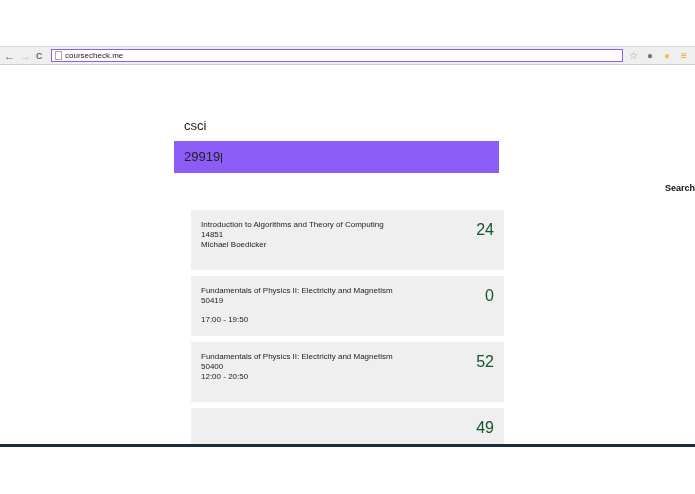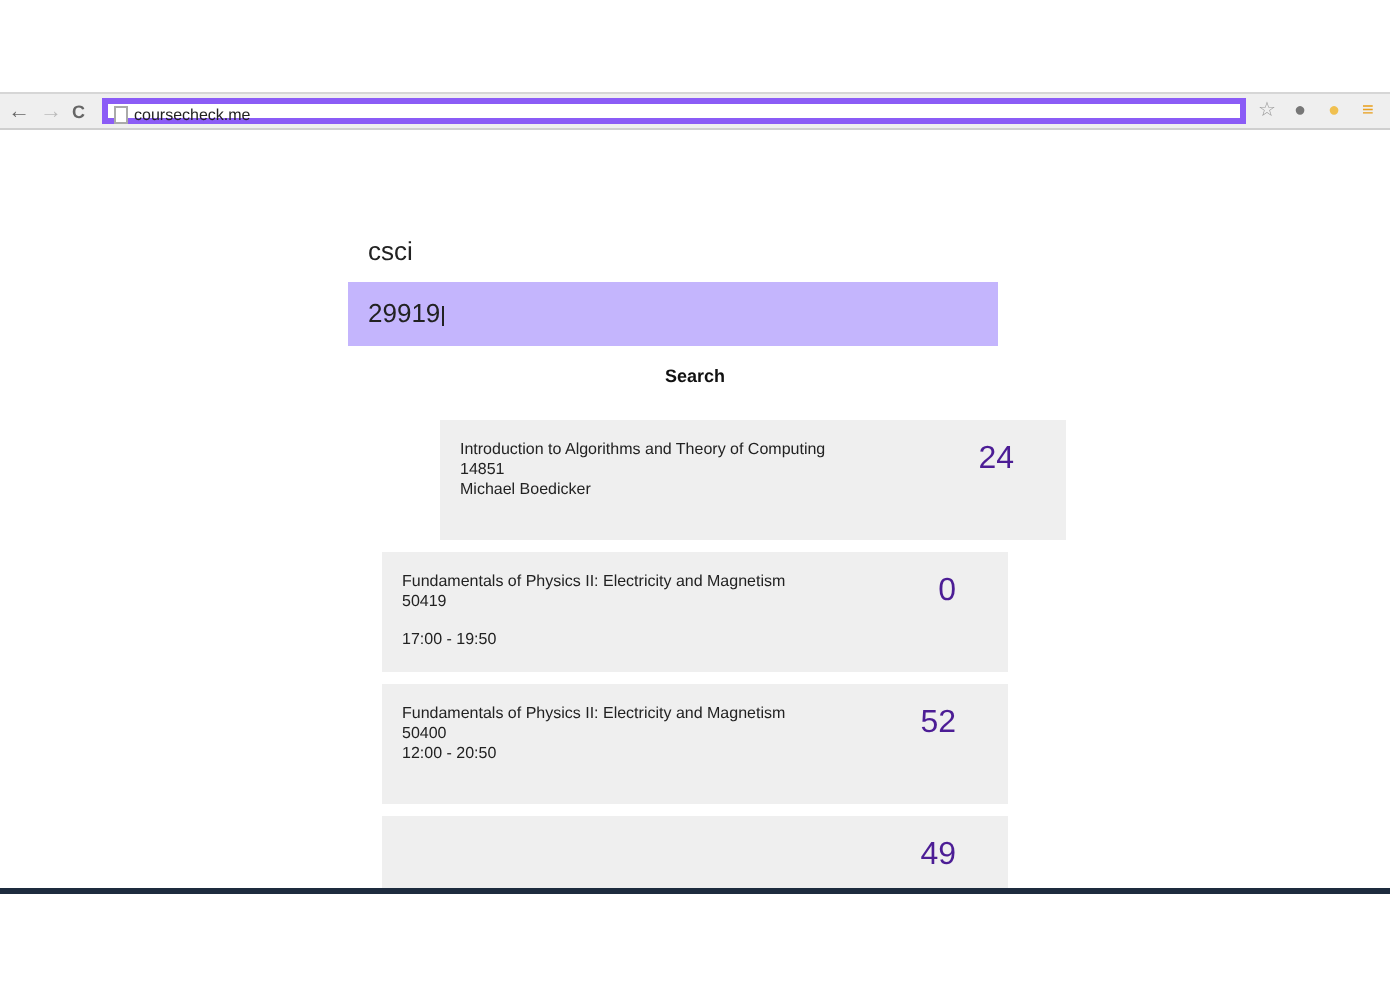--- a/index.html
+++ b/index.html
@@ -1,33 +1,33 @@
 <!DOCTYPE html>
 <html><head>
 <meta charset="utf-8">
 <style>
   html, body { margin:0; padding:0; }
   body { width:695px; height:494px; background:#ffffff; position:relative; overflow:hidden; font-family:"Liberation Sans", sans-serif; }
   .browser { position:absolute; left:0; top:46px; width:695px; height:400px; background:#fff; overflow:hidden; }
   .toolbar { position:absolute; left:0; top:0; width:695px; height:19px; background:#efefef; border-top:1px solid #d6d6d6; border-bottom:1px solid #cfcfcf; box-sizing:border-box; }
   .nav-btn { position:absolute; top:2px; font-size:11px; color:#666; line-height:14px; }
-  .omnibox { position:absolute; left:51px; top:2px; width:572px; height:13px; background:#fff; border:3px solid #8b5cf6; box-sizing:border-box; }
+  .omnibox { position:absolute; left:51px; top:2px; width:572px; height:13px; background:#fff; border:1px solid #8b5cf6; box-sizing:border-box; }
   .omnibox .page-icon { position:absolute; left:3px; top:1px; width:7px; height:9px; border:1px solid #aaa; box-sizing:border-box; background:#fff; }
   .omnibox .url { position:absolute; left:13px; top:0px; font-size:8px; line-height:11px; color:#222; }
   .tb-icon { position:absolute; top:3px; font-size:10px; line-height:12px; }
   .page { position:absolute; left:0; top:19px; width:695px; height:381px; background:#fff; }
   .title { position:absolute; left:0; top:11px; width:695px; text-align:center; font-size:18px; font-weight:bold; color:#111;margin-top:44px; }
   .field { position:absolute; left:174px; width:325px; height:32px; box-sizing:border-box; padding-left:10px; font-size:13px; line-height:32px; color:#222; }
   .field.dept { top:45px; background:#fff; }
-  .field.num { top:76px; background:#c4b5fd; }
+  .field.num { top:76px; background:#8b5cf6; }
   .caret { display:inline-block; width:1px; height:10px; background:#222; vertical-align:middle; margin-left:1px; }
-  .search-btn { position:absolute; left:0; top:118px; width:695px; text-align:center; font-size:9px; font-weight:bold; color:#111; }
+  .search-btn { position:absolute; left:0; top:118px; width:695px; text-align:right; font-size:9px; font-weight:bold; color:#111; }
   .card { position:absolute; left:191px; width:313px; height:60px; background:#efefef; }
   .card .info { position:absolute; left:10px; top:10px; font-size:8px; line-height:9.8px; color:#222; }
-  .card .count { position:absolute; right:26px; top:11px; font-size:16px; color:#4c1d95; }
+  .card .count { position:absolute; right:10px; top:11px; font-size:16px; color:#14532d; }
   .bottom-strip { position:absolute; left:0; top:444px; width:695px; height:3px; background:#1d2b3e; }
 </style>
 </head>
 <body>
 
 <div class="browser">
   <div class="toolbar">
     <span class="nav-btn" style="left:4px;">←</span>
     <span class="nav-btn" style="left:20px;color:#bbb;">→</span>
     <span class="nav-btn" style="left:36px;font-weight:bold;font-size:9px;">C</span>
@@ -40,21 +40,21 @@
     <span class="tb-icon" style="left:664px;color:#f0c050;">●</span>
     <span class="tb-icon" style="left:681px;color:#e8a020;font-weight:bold;">≡</span>
   </div>
 
   <div class="page">
     <div class="title">CourseCheck</div>
     <div class="field dept"><span>csci</span></div>
     <div class="field num"><span>29919</span><span class="caret"></span></div>
     <div class="search-btn">Search</div>
 
-    <div class="card" style="top:145px;margin-left:29px;">
+    <div class="card" style="top:145px;">
       <div class="info">
         <div>Introduction to Algorithms and Theory of Computing</div>
         <div>14851</div>
         <div>Michael Boedicker</div>
       </div>
       <div class="count">24</div>
     </div>
 
     <div class="card" style="top:211px;">
       <div class="info">

